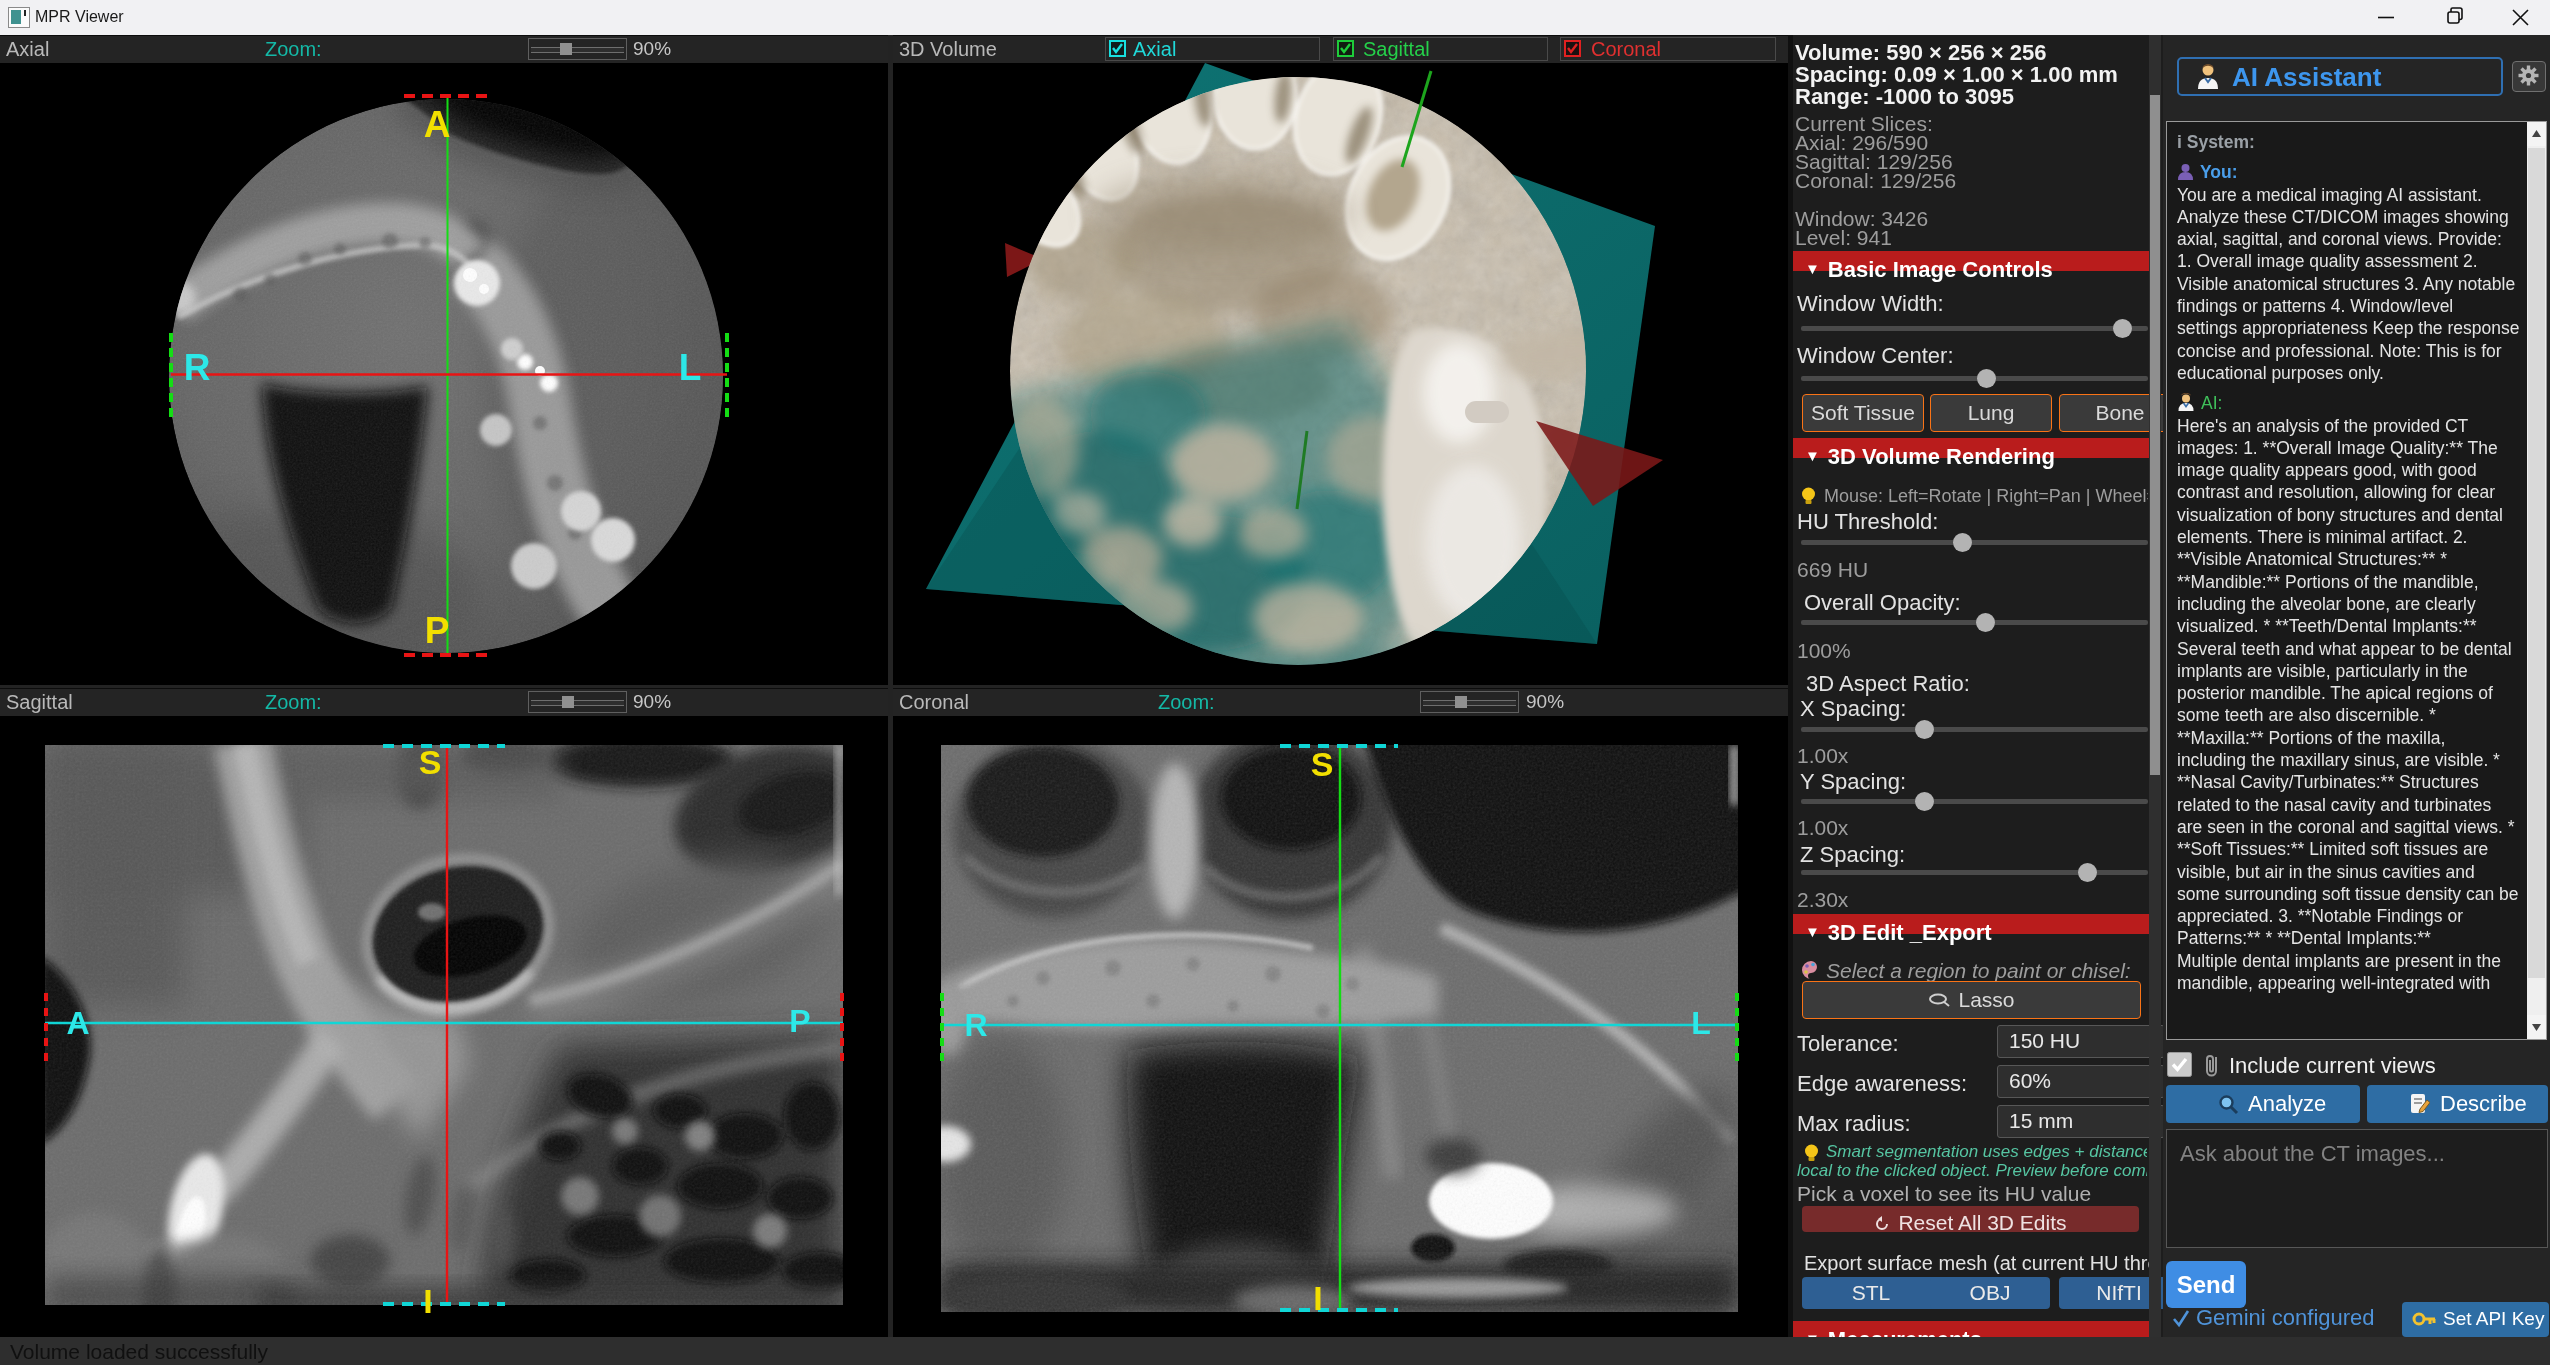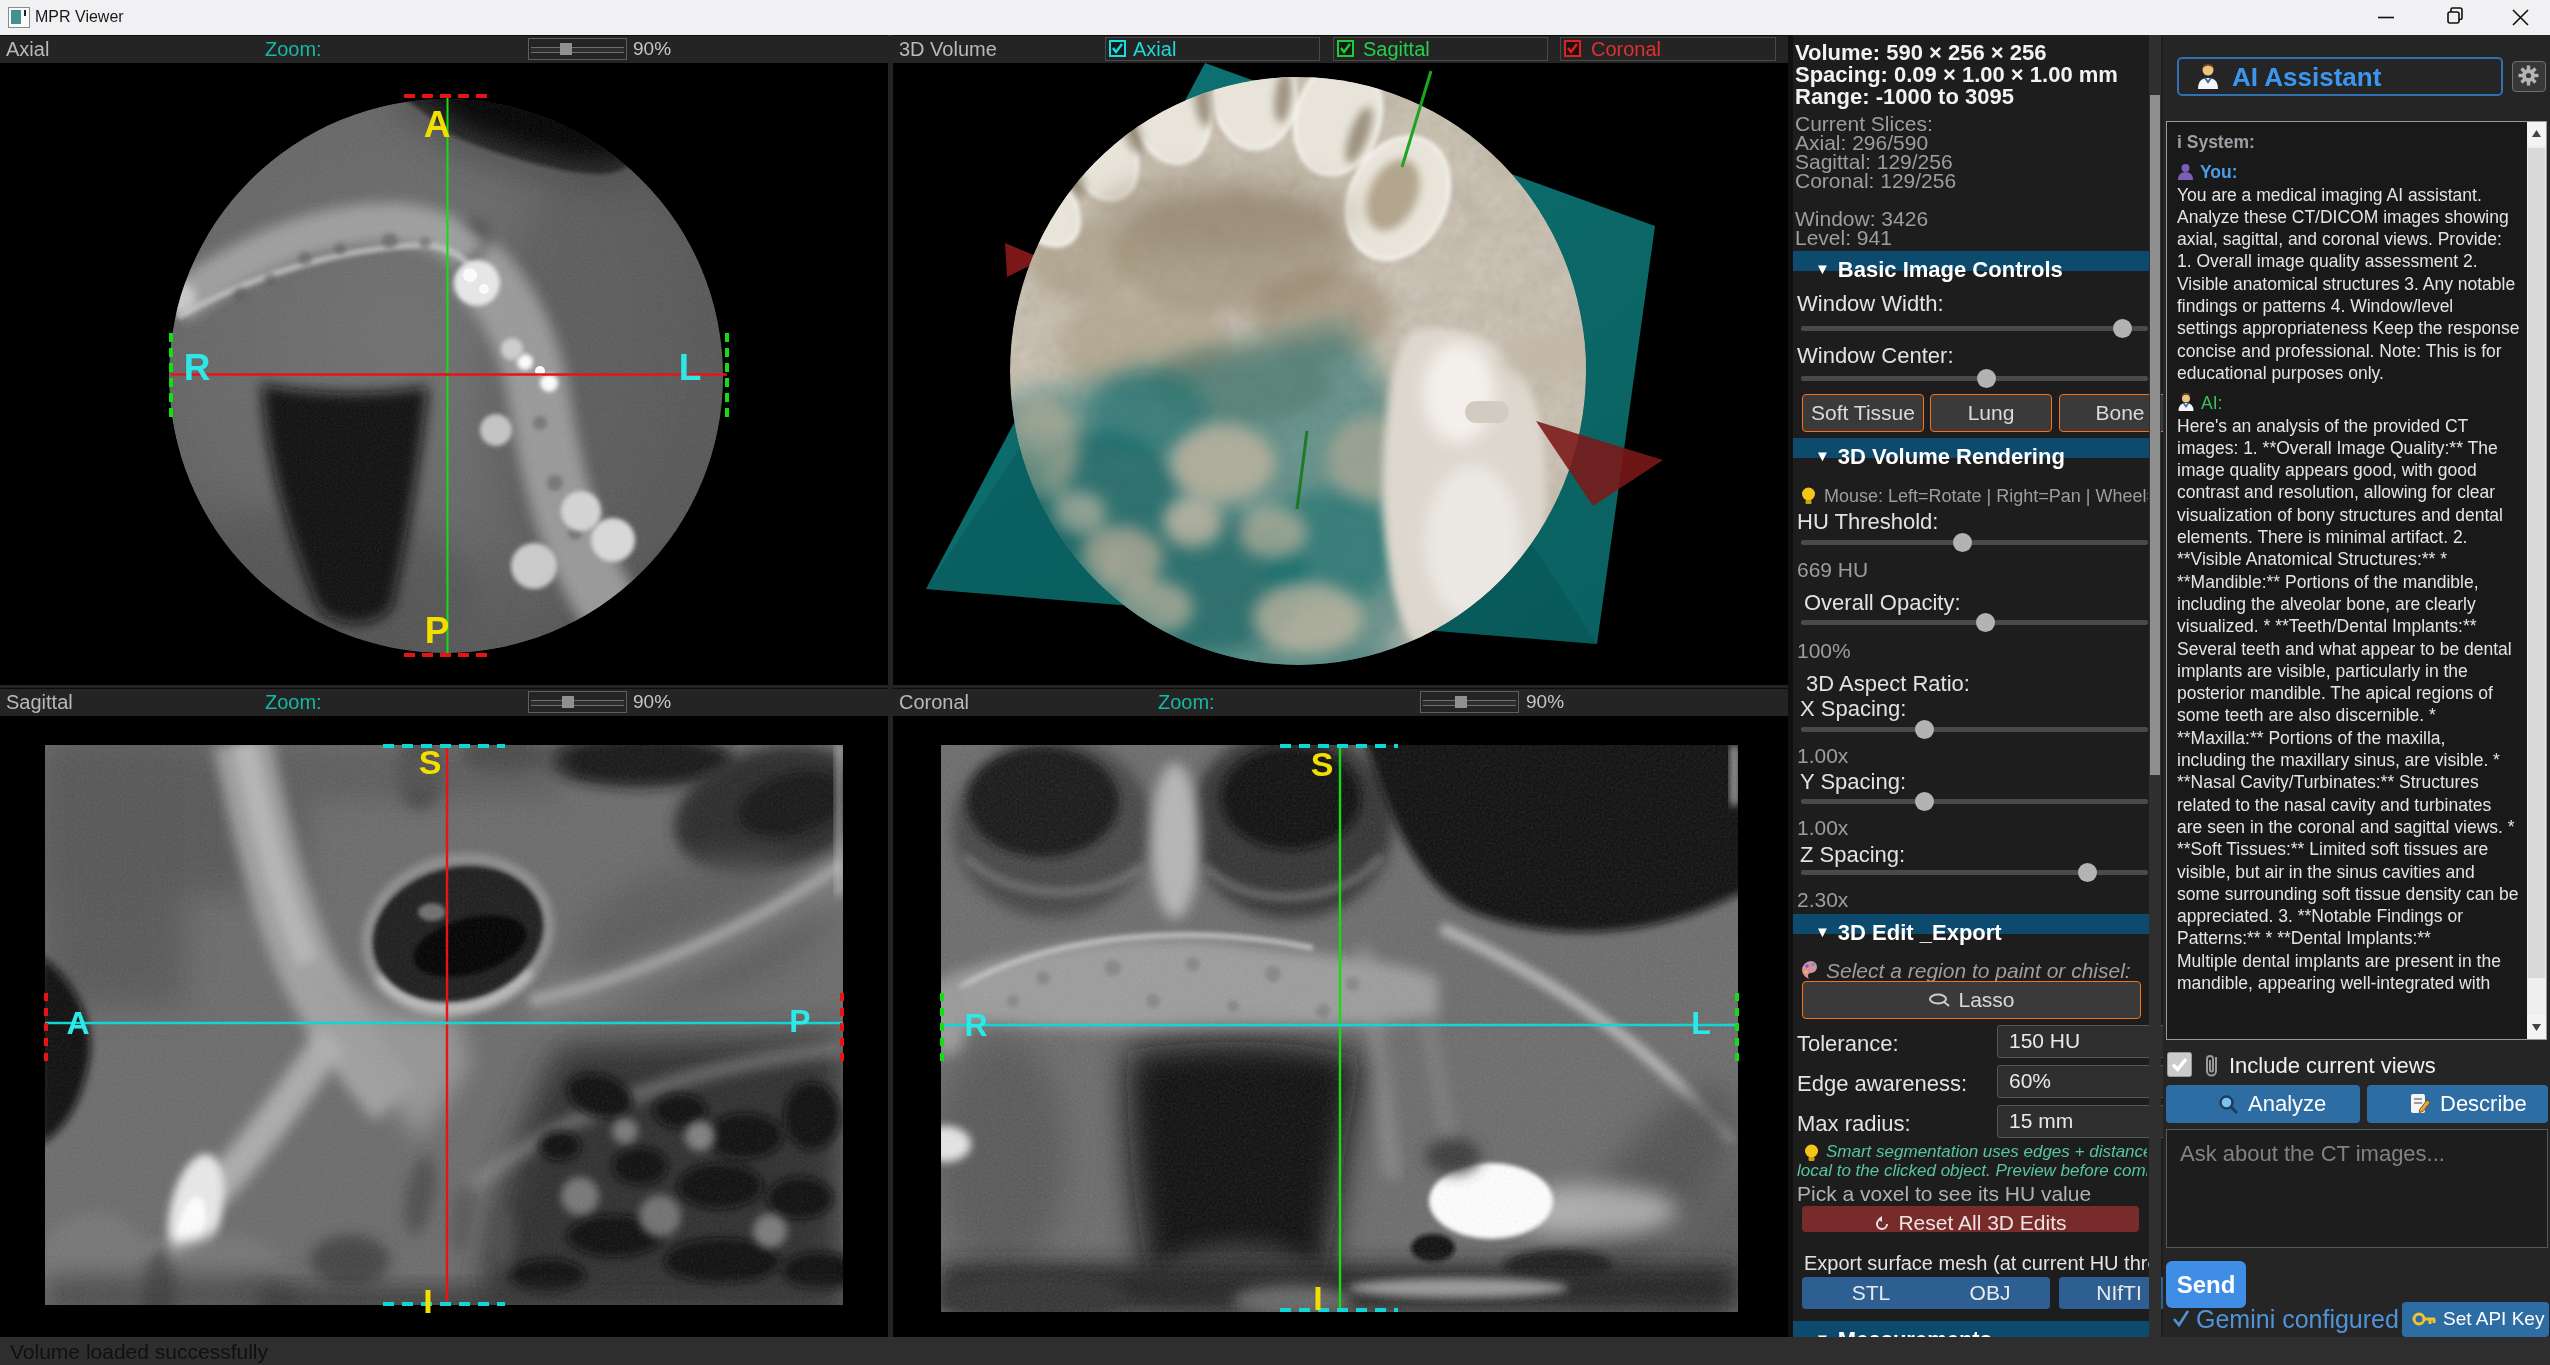--- a/index.html
+++ b/index.html
@@ -489,22 +489,22 @@
   <text x="425" y="594" fill="#f2df00" font-size="34">I</text>
   <text x="83" y="320" fill="#2de8e8" font-size="32">R</text>
   <text x="808" y="318" fill="#2de8e8" font-size="32">L</text>
 </g>
 </svg>
 
 <style>
  .bt{position:absolute;font-size:22px;font-weight:bold;color:#f2f2f2;white-space:nowrap}
  .gt{position:absolute;font-size:21px;color:#9d9d9d;white-space:nowrap}
  .plbl{position:absolute;font-size:22px;color:#e2e2e2;white-space:nowrap}
- .sech{position:absolute;width:346px;height:20px;background:#0c4a6e;color:#fff;
-       font-size:22px;font-weight:bold;line-height:35px;white-space:nowrap;padding-left:22px}
+ .sech{position:absolute;width:346px;height:20px;background:#b91c1c;color:#fff;
+       font-size:22px;font-weight:bold;line-height:35px;white-space:nowrap;padding-left:12px}
  .tri{font-size:15px;vertical-align:3px;margin-right:8px}
  .ptrack{position:absolute;width:347px;height:5px;background:#4a4a4a;border-radius:2px}
  .phd{position:absolute;width:19px;height:19px;border-radius:50%;background:#b3b3b3;top:-7px}
  .pbtn{position:absolute;height:36px;background:#3a3a3a;border:1px solid #f97316;border-radius:4px;
        color:#dadada;font-size:21px;text-align:center;line-height:36px}
  .pinp{position:absolute;width:139px;height:28px;background:#2e2e2e;border:1px solid #575757;
        border-radius:3px;color:#e8e8e8;font-size:21px;padding:3px 16px 0 11px}
  .bbtn{position:absolute;height:32px;background:#2e5f93;border-radius:4px;color:#eaeaea;font-size:21px;text-align:center;line-height:32px}
 </style>
 <div class="abs" style="left:1793px;top:35px;width:370px;height:1302px;background:#1d1d1d;overflow:hidden">
@@ -683,21 +683,21 @@
 <div class="abs" style="left:2440px;top:1091px;font-size:22px;color:#fff">Describe</div>
 
 <div class="abs" style="left:2166px;top:1129px;width:380px;height:117px;background:#1d1d1d;border:1px solid #575757"></div>
 <div class="abs" style="left:2180px;top:1141px;font-size:22px;color:#828282">Ask about the CT images...</div>
 
 <div class="abs" style="left:2166px;top:1261px;width:80px;height:47px;background:#3f8de4;border-radius:6px;color:#fff;font-size:24px;font-weight:bold;text-align:center;line-height:47px">Send</div>
 
 <svg class="abs" style="left:2172px;top:1308px" width="18" height="20" viewBox="0 0 18 20">
     <path d="M 2,11 L 7,17 L 16,3" fill="none" stroke="#4f93d9" stroke-width="2.6"></path>
   </svg>
-<div class="abs" style="left:2196px;top:1305px;font-size:25px;color:#4f93d9">Gemini configured</div>
+<div class="abs" style="left:2196px;top:1305px;font-size:22px;color:#4f93d9">Gemini configured</div>
 
 <div class="abs" style="left:2402px;top:1302px;width:147px;height:35px;background:#2e6da4;border-radius:4px"></div>
 <svg class="abs" style="left:2412px;top:1309px" width="24" height="20" viewBox="0 0 24 20">
     <circle cx="7" cy="10" r="5" fill="none" stroke="#f2c230" stroke-width="3"></circle>
     <line x1="11" y1="10" x2="23" y2="10" stroke="#f2c230" stroke-width="3"></line>
     <line x1="18" y1="10" x2="18" y2="15" stroke="#f2c230" stroke-width="3"></line>
     <line x1="22" y1="10" x2="22" y2="14" stroke="#f2c230" stroke-width="3"></line>
   </svg>
 <div class="abs" style="left:2443px;top:1308px;font-size:19px;color:#fff;white-space:nowrap">Set API Key</div>
 

